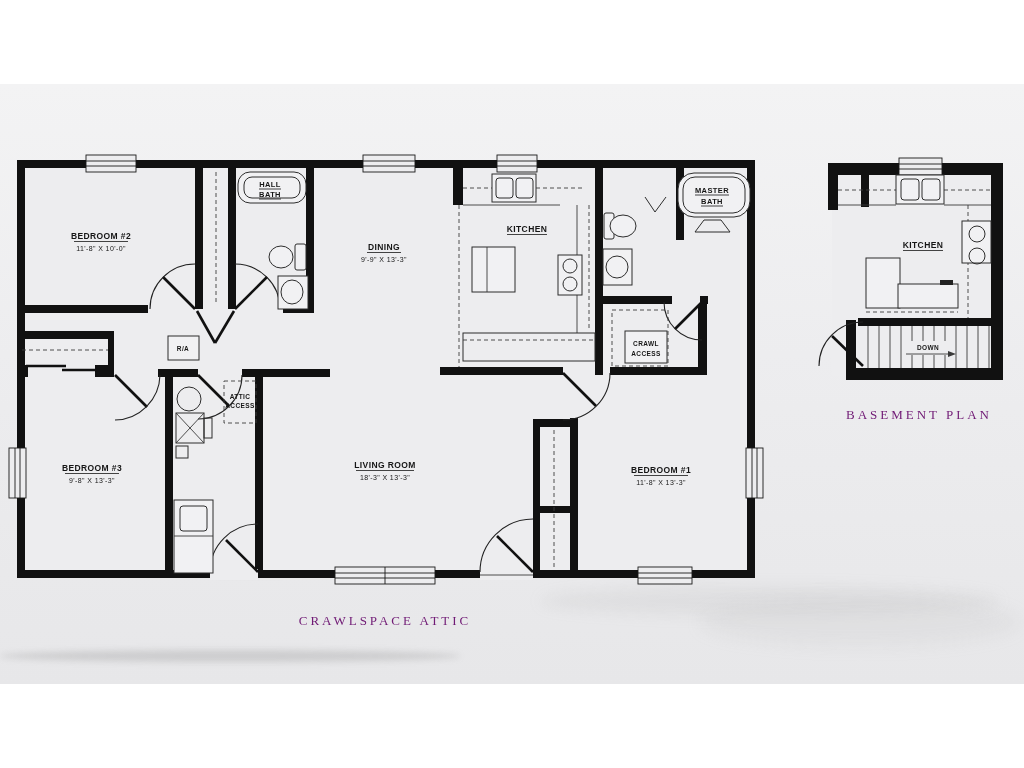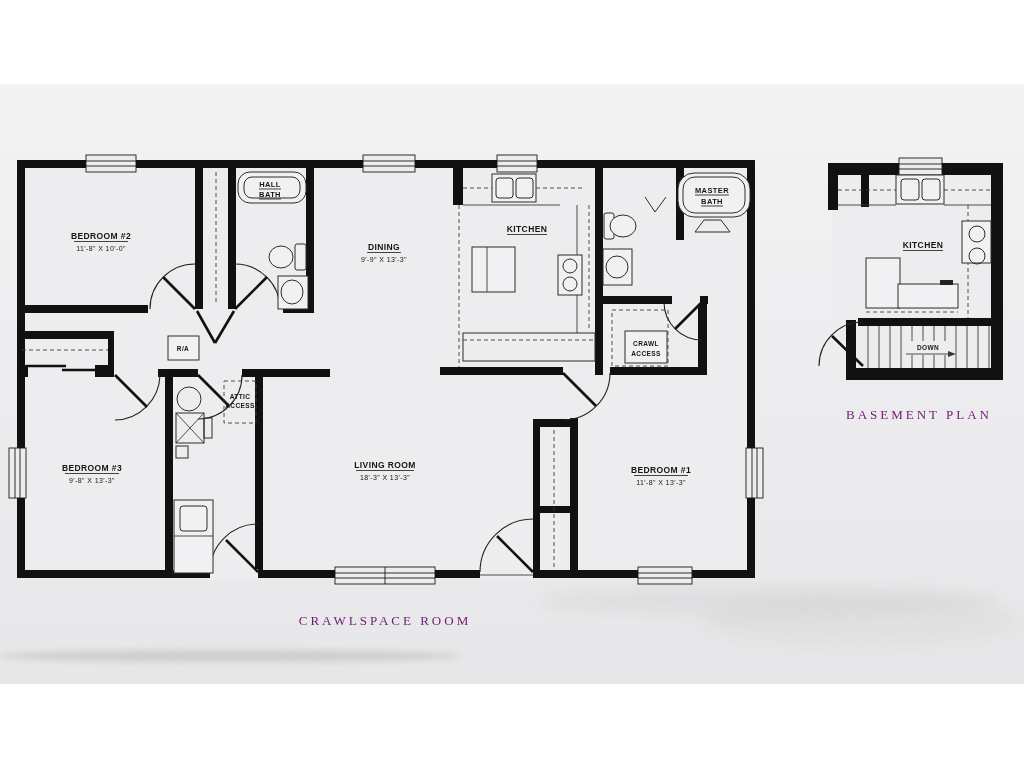--- a/index.html
+++ b/index.html
@@ -373,14 +373,14 @@
         </g>
     </g>
 
     <g class="lab">
       <text class="name" x="923" y="248">KITCHEN</text>
       <line class="ul" x1="903" y1="250.5" x2="943" y2="250.5"></line>
     </g>
   </g>
 </svg>
 
-<div class="title" style="left:385px; top:613px;">CRAWLSPACE ROOM</div>
+<div class="title" style="left:385px; top:613px;">CRAWLSPACE ATTIC</div>
 <div class="title" style="left:919px; top:407px;">BASEMENT PLAN</div>
 
 </body></html>

